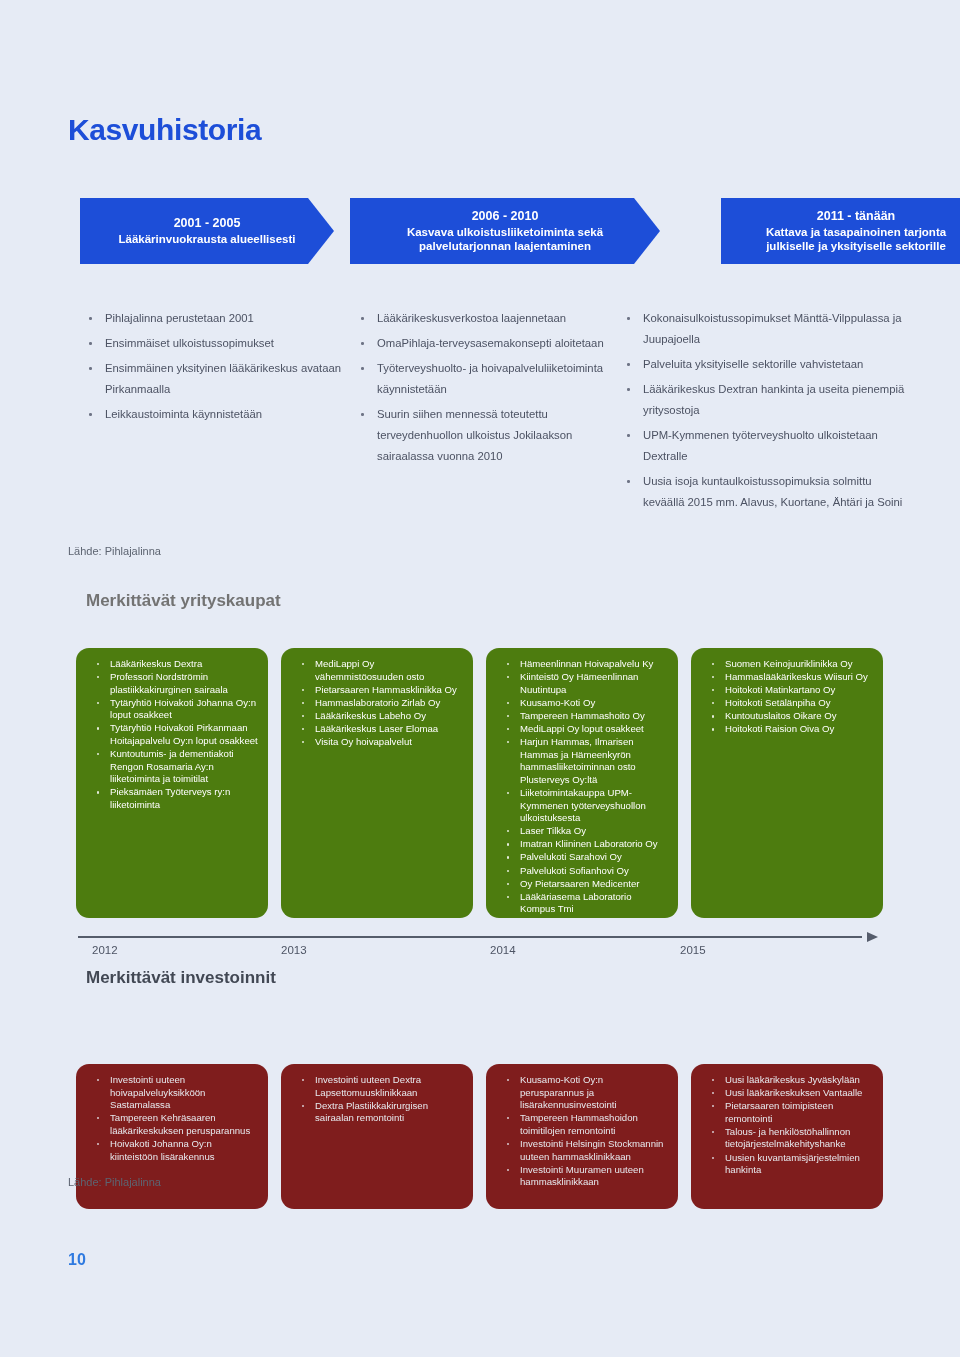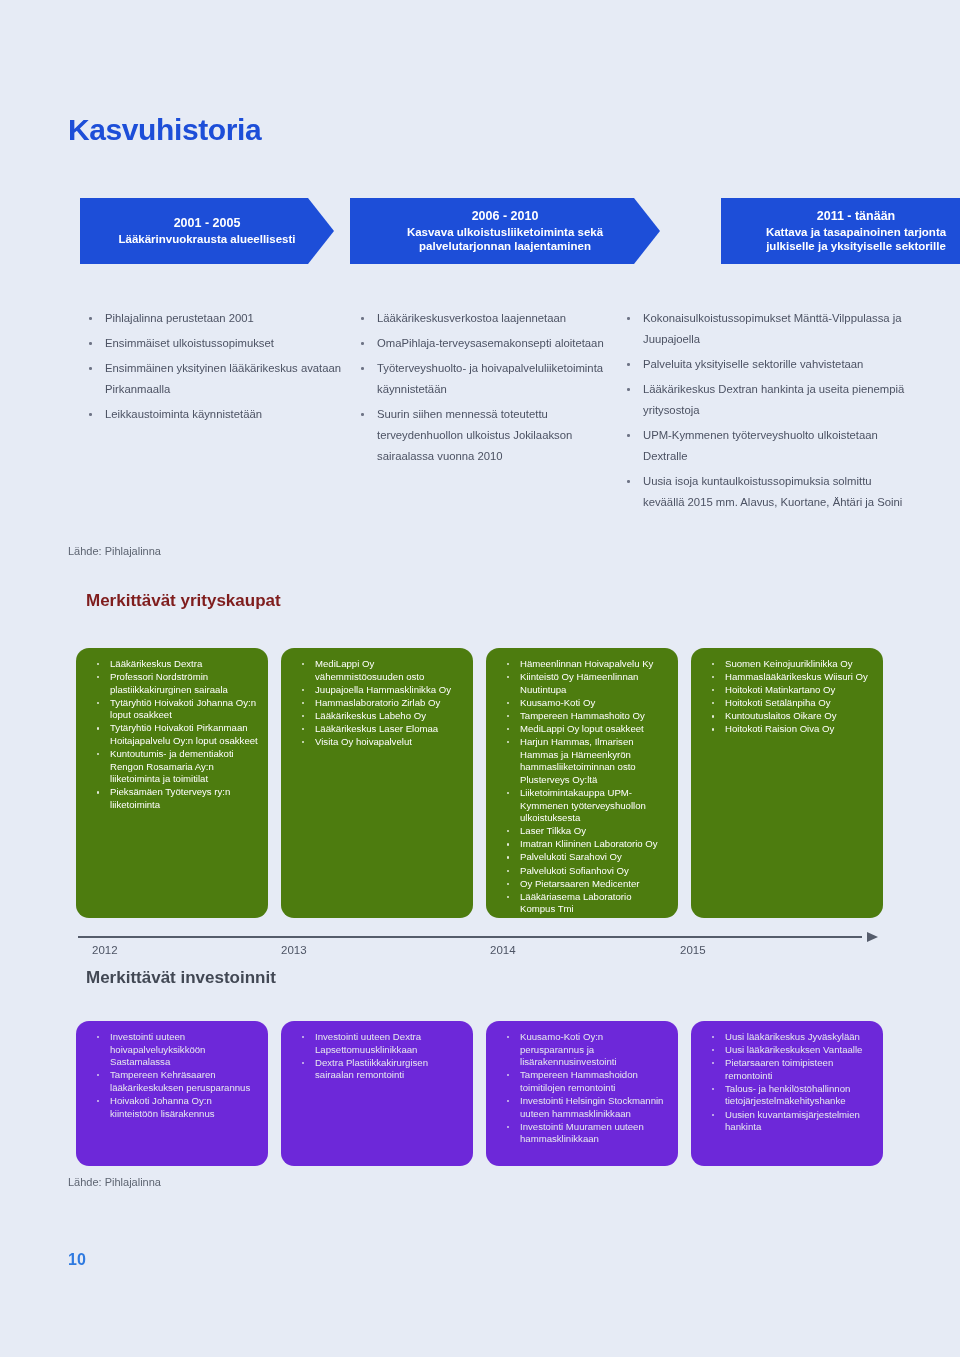--- a/index.html
+++ b/index.html
@@ -55,37 +55,37 @@
 
   
   .source{
     position:absolute;font-size:11px;color:#5d6471;
   }
   #source-top{left:68px;top:545px;}
   #source-bottom{left:68px;top:1176px;}
 
   
   .section-heading{
-    position:absolute;font-size:17px;font-weight:bold;color:#7f1d1d;
+    position:absolute;font-size:17px;font-weight:bold;color:#737373;
   }
   #heading-acquisitions{left:86px;top:591px;}
   #heading-investments{left:86px;top:968px;color:#424854;}
 
   
   .cardrow{position:absolute;left:76px;width:818px;}
   #cardrow-acquisitions{top:648px;height:270px;}
   #cardrow-investments{top:1021px;height:145px;}
 
   .card{
     position:absolute;top:0;border-radius:13px;
     box-sizing:border-box;padding:10px 10px 12px 8px;
     overflow:hidden;
   }
   .card.blue{background:#4d7c0f;color:#ffffff;height:270px;}
-  .card.grey{background:#6d28d9;color:#e7e9ee;height:145px;}
+  .card.grey{background:#7f1d1d;color:#e7e9ee;height:145px;margin-top:43px;}
   .card:nth-child(1){left:0px;width:192px;}
   .card:nth-child(2){left:205px;width:192px;}
   .card:nth-child(3){left:410px;width:192px;}
   .card:nth-child(4){left:615px;width:192px;}
 
   .card ul{margin:0;padding:0;list-style:none;}
   .card li{
     position:relative;padding-left:26px;
     font-size:9.6px;line-height:12.6px;margin-bottom:0.5px;
   }
@@ -184,21 +184,21 @@
           <li>Professori Nordströmin plastiikkakirurginen sairaala</li>
           <li>Tytäryhtiö Hoivakoti Johanna Oy:n loput osakkeet</li>
           <li>Tytäryhtiö Hoivakoti Pirkanmaan Hoitajapalvelu Oy:n loput osakkeet</li>
           <li>Kuntoutumis- ja dementiakoti Rengon Rosamaria Ay:n liiketoiminta ja toimitilat</li>
           <li>Pieksämäen Työterveys ry:n liiketoiminta</li>
         </ul>
     </div>
     <div class="card blue">
       <ul>
           <li>MediLappi Oy vähemmistöosuuden osto</li>
-          <li>Juupajoella Hammasklinikka Oy</li>
+          <li>Pietarsaaren Hammasklinikka Oy</li>
           <li>Hammaslaboratorio Zirlab Oy</li>
           <li>Lääkärikeskus Labeho Oy</li>
           <li>Lääkärikeskus Laser Elomaa</li>
           <li>Visita Oy hoivapalvelut</li>
         </ul>
     </div>
     <div class="card blue">
       <ul>
           <li>Hämeenlinnan Hoivapalvelu Ky</li>
           <li>Kiinteistö Oy Hämeenlinnan Nuutintupa</li>

